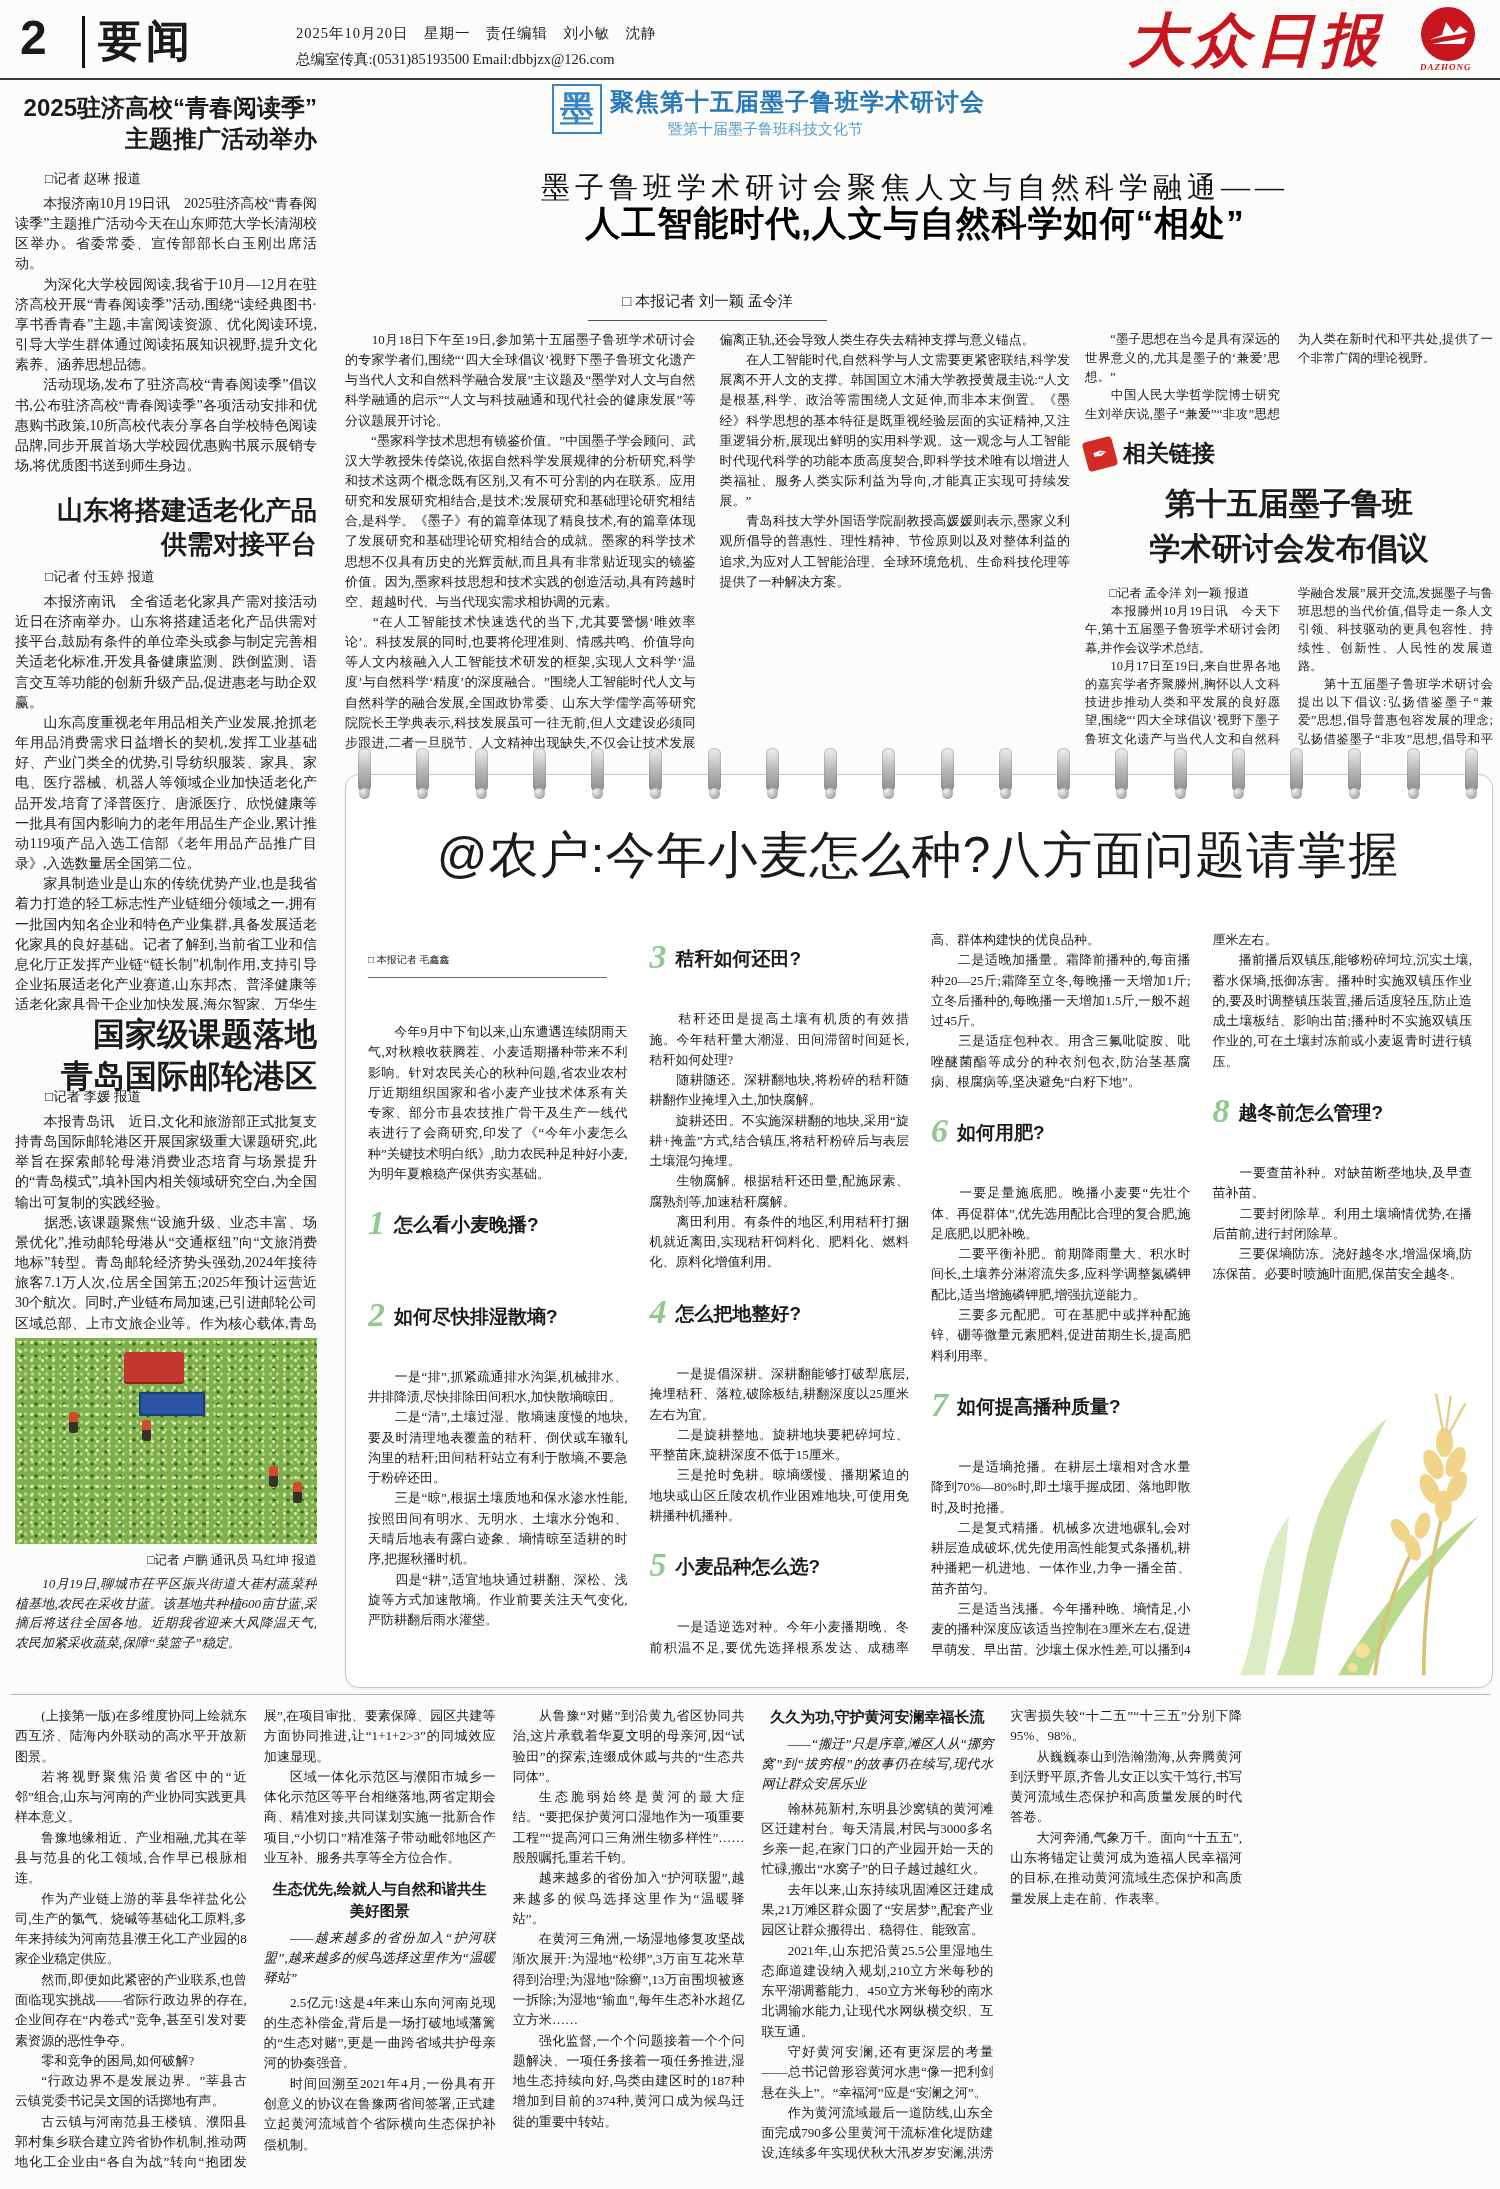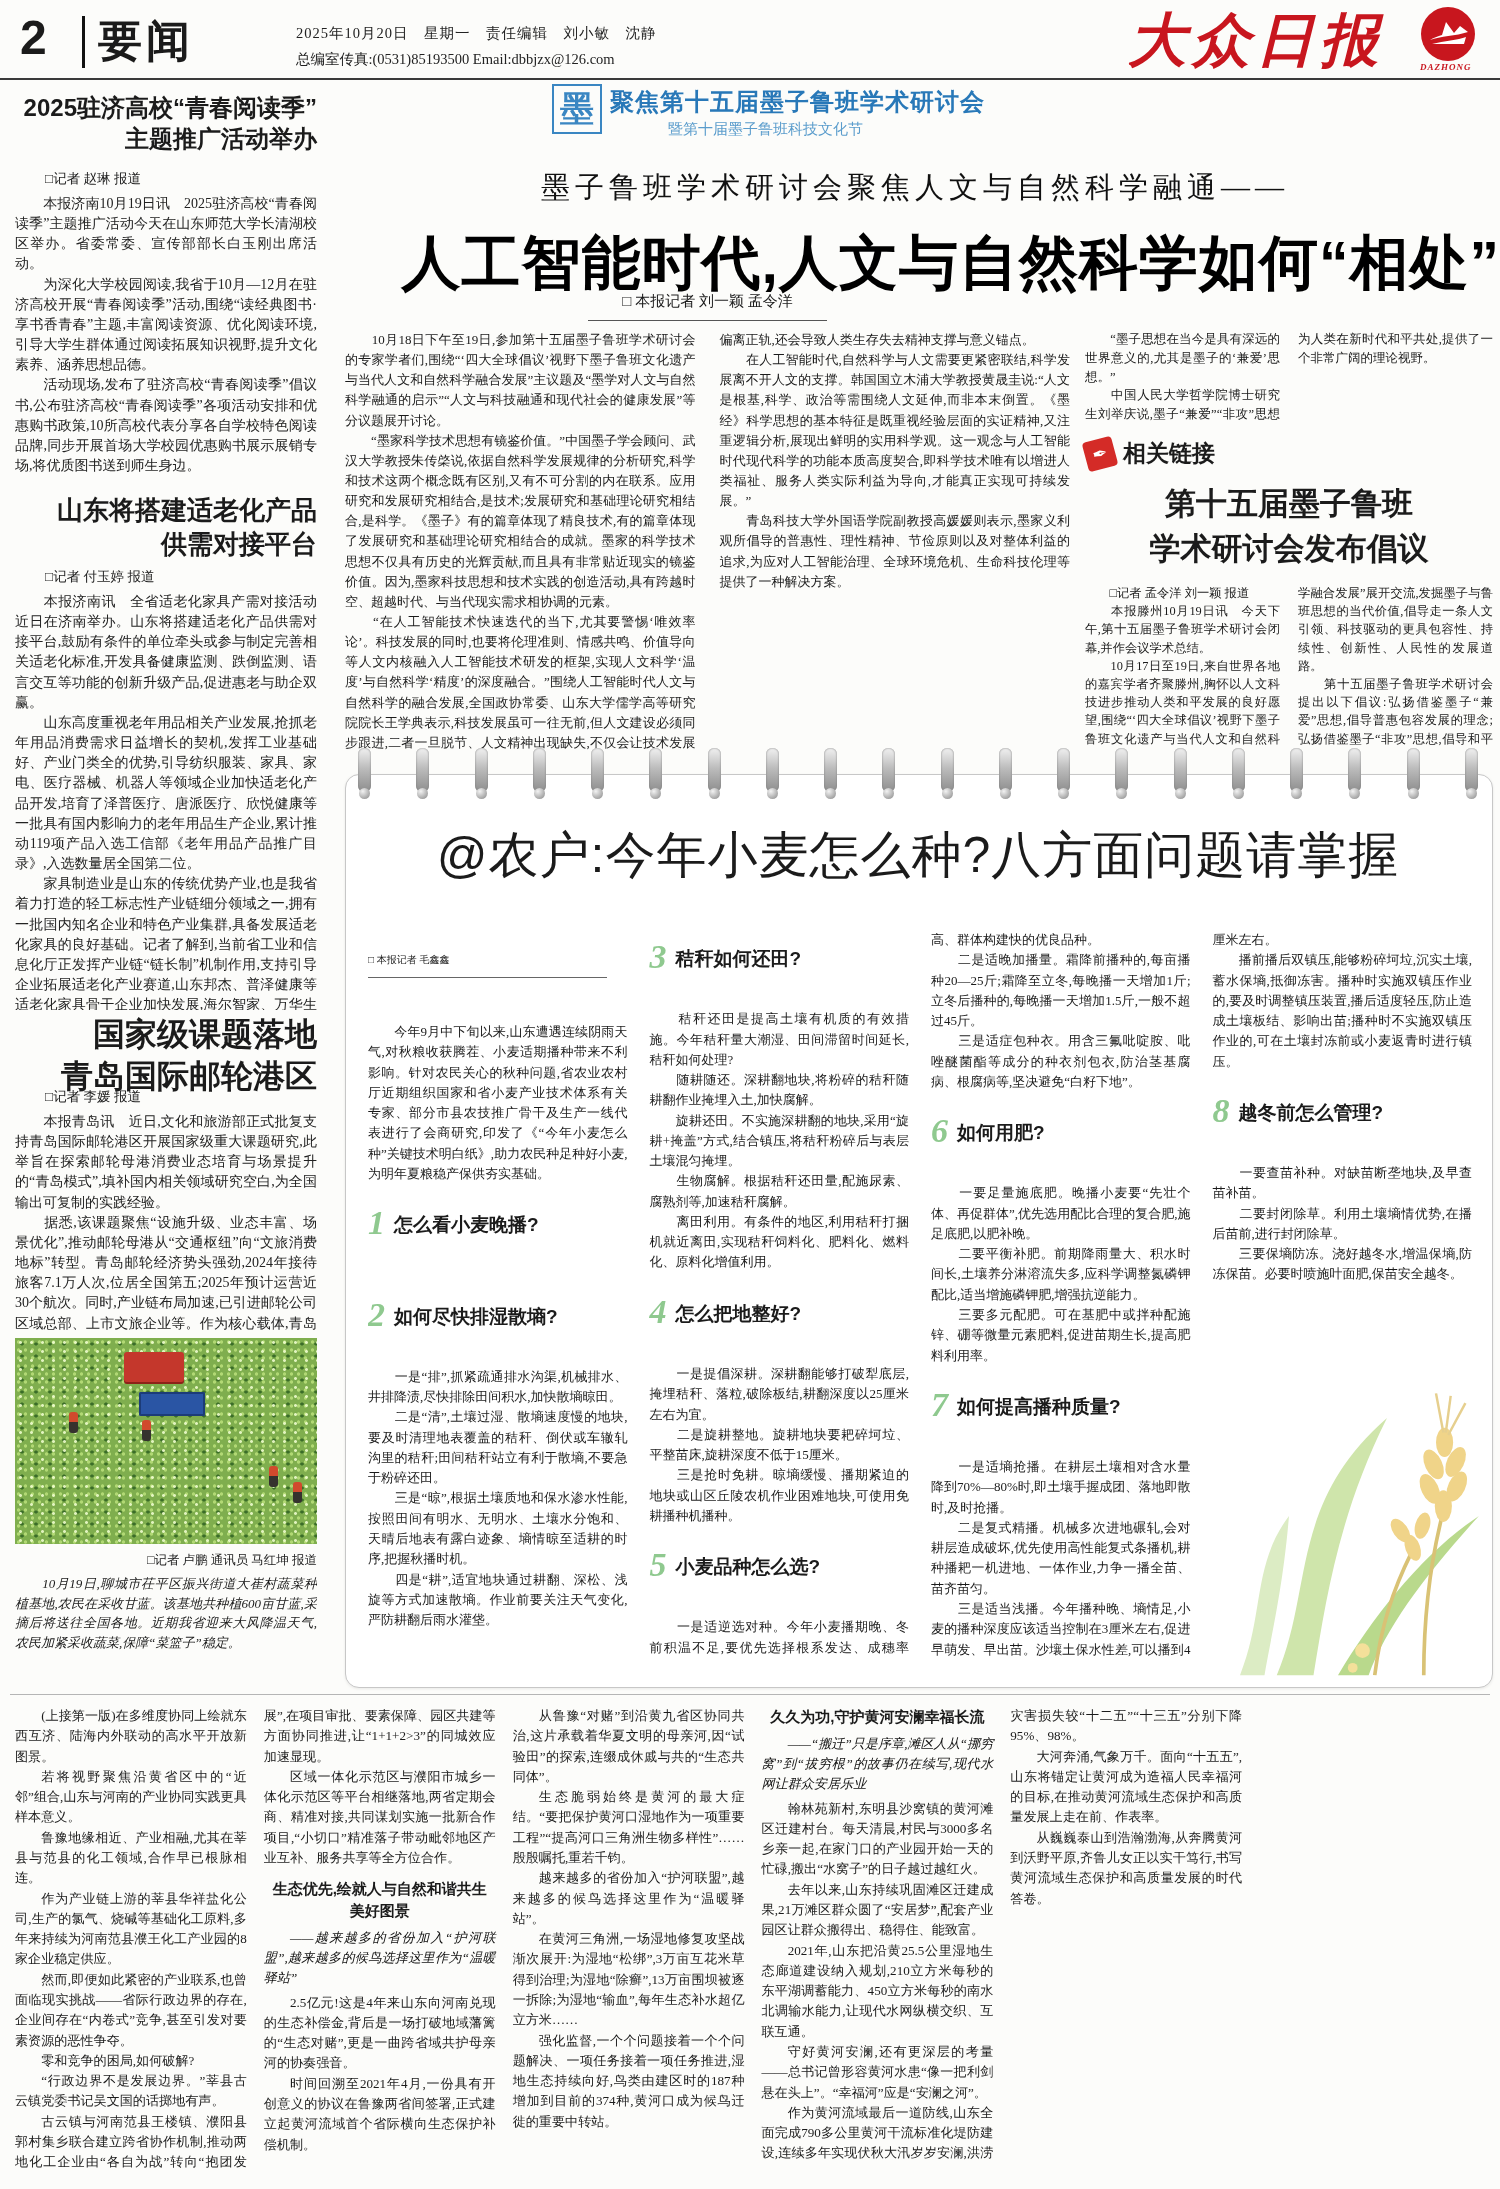--- a/index.html
+++ b/index.html
@@ -45,21 +45,21 @@
   .farmer{position:absolute;width:9px;height:21px;border-radius:3px;background:linear-gradient(#d14a2d 46%,#35322e 46%)}
   #capby{left:15px;top:1552px;width:302px;text-align:right;font-size:12.5px}
   #captext{left:15px;top:1574px;width:302px;height:100px;font-size:13px;font-style:italic;line-height:1.5}
   
   #badgebox{left:552px;top:84px;width:46px;height:46px;border:2px solid #3a86c2;display:flex;align-items:center;justify-content:center}
   #badgechar{font-size:34px;color:#3a86c2;font-weight:bold;line-height:1}
   #badge1{left:610px;top:86px;font-size:24px;font-weight:bold;color:#2878b8;letter-spacing:1px}
   #badge2{left:668px;top:120px;font-size:15px;color:#5a9ccc}
   
   #kicker{left:330px;top:168px;width:1170px;text-align:center;font-size:29px;letter-spacing:5px;color:#111}
-  #mainhead{left:330px;top:224px;width:1170px;text-align:right;font-size:59px;font-weight:900;letter-spacing:1px;color:#000}
+  #mainhead{left:330px;top:200px;width:1170px;text-align:center;font-size:35px;font-weight:900;letter-spacing:1px;color:#000}
   #mainbyw{left:345px;top:292px;width:725px;text-align:center}
   #mainby{display:inline-block;font-size:15px;padding:0 34px 9px;border-bottom:1px solid #555}
   #maincols{left:345px;top:330px;width:725px;height:432px;column-count:2;column-gap:24px;column-fill:auto;
             font-size:13px;line-height:1.55}
   #contcols{left:1085px;top:330px;width:408px;height:100px;column-count:2;column-gap:18px;column-fill:auto;
             font-size:12.5px;line-height:1.5}
   
   #reltag{left:1085px;top:438px;display:flex;align-items:center;gap:8px}
   #relicon{width:30px;height:30px;background:#d42b27;border-radius:4px;color:#fff;display:flex;
            align-items:center;justify-content:center;font-size:18px;transform:rotate(-15deg)}
@@ -294,17 +294,17 @@
     <p class="bp">越来越多的省份加入“护河联盟”,越来越多的候鸟选择这里作为“温暖驿站”。</p>
     <p class="bp">在黄河三角洲,一场湿地修复攻坚战渐次展开:为湿地“松绑”,3万亩互花米草得到治理;为湿地“除癣”,13万亩围坝被逐一拆除;为湿地“输血”,每年生态补水超亿立方米……</p>
     <p class="bp">强化监督,一个个问题接着一个个问题解决、一项任务接着一项任务推进,湿地生态持续向好,鸟类由建区时的187种增加到目前的374种,黄河口成为候鸟迁徙的重要中转站。</p>
     <h4 class="bh">久久为功,守护黄河安澜幸福长流</h4>
     <p class="bk">——“搬迁”只是序章,滩区人从“挪穷窝”到“拔穷根”的故事仍在续写,现代水网让群众安居乐业</p>
     <p class="bp">翰林苑新村,东明县沙窝镇的黄河滩区迁建村台。每天清晨,村民与3000多名乡亲一起,在家门口的产业园开始一天的忙碌,搬出“水窝子”的日子越过越红火。</p>
     <p class="bp">去年以来,山东持续巩固滩区迁建成果,21万滩区群众圆了“安居梦”,配套产业园区让群众搬得出、稳得住、能致富。</p>
     <p class="bp">2021年,山东把沿黄25.5公里湿地生态廊道建设纳入规划,210立方米每秒的东平湖调蓄能力、450立方米每秒的南水北调输水能力,让现代水网纵横交织、互联互通。</p>
     <p class="bp">守好黄河安澜,还有更深层的考量——总书记曾形容黄河水患“像一把利剑悬在头上”。“幸福河”应是“安澜之河”。</p>
     <p class="bp">作为黄河流域最后一道防线,山东全面完成790多公里黄河干流标准化堤防建设,连续多年实现伏秋大汛岁岁安澜,洪涝灾害损失较“十二五”“十三五”分别下降95%、98%。</p>
+    <p class="bp">从巍巍泰山到浩瀚渤海,从奔腾黄河到沃野平原,齐鲁儿女正以实干笃行,书写黄河流域生态保护和高质量发展的时代答卷。</p>
     <p class="bp">大河奔涌,气象万千。面向“十五五”,山东将锚定让黄河成为造福人民幸福河的目标,在推动黄河流域生态保护和高质量发展上走在前、作表率。</p>
-    <p class="bp">从巍巍泰山到浩瀚渤海,从奔腾黄河到沃野平原,齐鲁儿女正以实干笃行,书写黄河流域生态保护和高质量发展的时代答卷。</p>
   </div>
 
 </div>
 
 </body></html>

